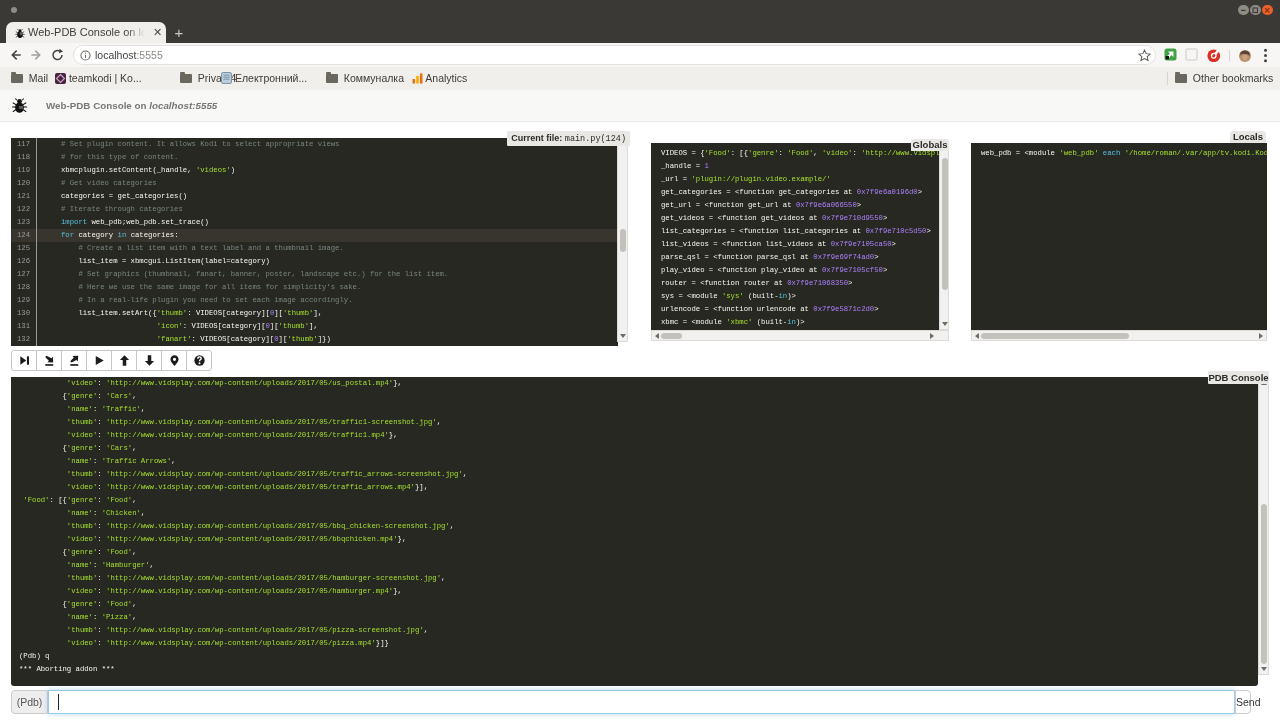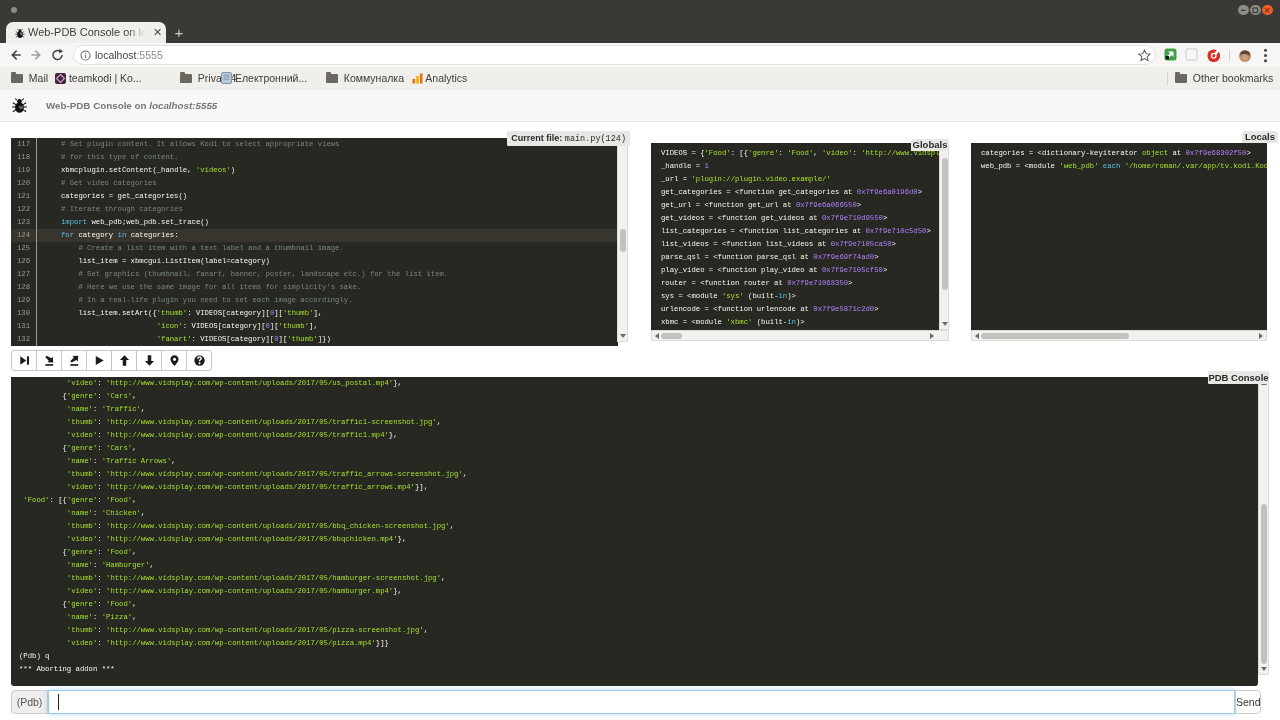--- a/index.html
+++ b/index.html
@@ -57,21 +57,21 @@
   text-align:center; vertical-align:top; }
 .tbtn svg { margin-top:4px; fill:#1c1c1c; }
 .tbtn:first-child { border-radius:3px 0 0 3px; }
 .tbtn:last-child { border-radius:0 3px 3px 0; }
 
 #pdbaddon { position:absolute; left:11px; top:690px; width:37px; height:24px; background:#eeeeee;
   border:1px solid #ccc; border-radius:4px 0 0 4px; font-size:10.5px; color:#555; text-align:center; line-height:22px; }
 #pdbinput { position:absolute; left:48px; top:690px; width:1187px; height:24px; background:#fff;
   border:1px solid #9acbe8; box-shadow:0 0 5px rgba(102,175,233,.5); }
 #caret { position:absolute; left:58px; top:694px; width:1px; height:16px; background:#222; }
-#send { position:absolute; left:1235px; top:690px; width:26px; height:24px; background:#fff;
+#send { position:absolute; left:1235px; top:690px; width:16px; height:24px; background:#fff;
   border:1px solid #ccc; border-radius:0 4px 4px 0; font-size:10.5px; color:#333; text-align:center; line-height:22px; }
 </style></head>
 <body>
 
 <div id="titlebar">
   <span class="dot"></span>
   <span class="winbtn" style="left:1238px;background:#8f8c86;">
       <svg width="10.5" height="10.5">
         <line x1="3" y1="5.4" x2="7.5" y2="5.4" stroke="#3b3935" stroke-width="1.2"></line>
       </svg>
@@ -218,22 +218,22 @@
   <div class="sbthumb" style="left:1.5px;top:14px;width:6px;height:132px;"></div>
   <div class="sbarr" style="left:1.5px;top:3px;border-left:3px solid transparent;border-right:3px solid transparent;border-bottom:4px solid #6e6b66;"></div>
   <div class="sbarr" style="left:1.5px;bottom:3px;border-left:3px solid transparent;border-right:3px solid transparent;border-top:4px solid #6e6b66;"></div>
 </div>
 <div class="sb" style="left:651px;top:330px;width:298px;height:11px;">
   <div class="sbthumb" style="left:9px;top:1.5px;width:21px;height:6px;"></div>
   <div class="sbarr" style="left:3px;top:2px;border-top:3px solid transparent;border-bottom:3px solid transparent;border-right:4px solid #6e6b66;"></div>
   <div class="sbarr" style="right:14px;top:2px;border-top:3px solid transparent;border-bottom:3px solid transparent;border-left:4px solid #6e6b66;"></div>
 </div>
 
-<div class="panel-label" style="left:1230px;top:131px;width:36px;height:12px;line-height:12px;border-radius:3px 3px 0 0;margin-left:12px;">Locals</div>
-<div class="dark mono" style="left:971px;top:143px;width:296px;height:187px;padding:4px 0 0 10px;"><div class="ln">categories = &lt;dictionary-keyiterator <i>object</i> at <u>0x7f9e68302f50</u>&gt;</div><div class="ln">web_pdb = &lt;module <i>'web_pdb'</i> <em>each</em> <i>'/home/roman/.var/app/tv.kodi.Kodi/data/addons/script.module.web-pdb/libs/web_pdb/__init__.py'</i>&gt;</div></div>
+<div class="panel-label" style="left:1230px;top:131px;width:36px;height:12px;line-height:12px;border-radius:3px 3px 0 0;">Locals</div>
+<div class="dark mono" style="left:971px;top:143px;width:296px;height:187px;padding:4px 0 0 10px;"><div class="ln">web_pdb = &lt;module <i>'web_pdb'</i> <em>each</em> <i>'/home/roman/.var/app/tv.kodi.Kodi/data/addons/script.module.web-pdb/libs/web_pdb/__init__.py'</i>&gt;</div></div>
 <div class="sb" style="left:971px;top:330px;width:296px;height:11px;">
   <div class="sbthumb" style="left:9px;top:1.5px;width:148px;height:6px;"></div>
   <div class="sbarr" style="left:3px;top:2px;border-top:3px solid transparent;border-bottom:3px solid transparent;border-right:4px solid #6e6b66;"></div>
   <div class="sbarr" style="right:3px;top:2px;border-top:3px solid transparent;border-bottom:3px solid transparent;border-left:4px solid #6e6b66;"></div>
 </div>
 
 <div id="btns"><span class="tbtn"><svg width="11" height="11" viewBox="0 0 10 10">
         <path d="M1.2 1.2 L6.6 5 L1.2 8.8 Z"></path>
         <rect x="7.2" y="1.2" width="1.9" height="7.6"></rect>
       </svg></span><span class="tbtn"><svg width="11" height="11" viewBox="0 0 10 10">

